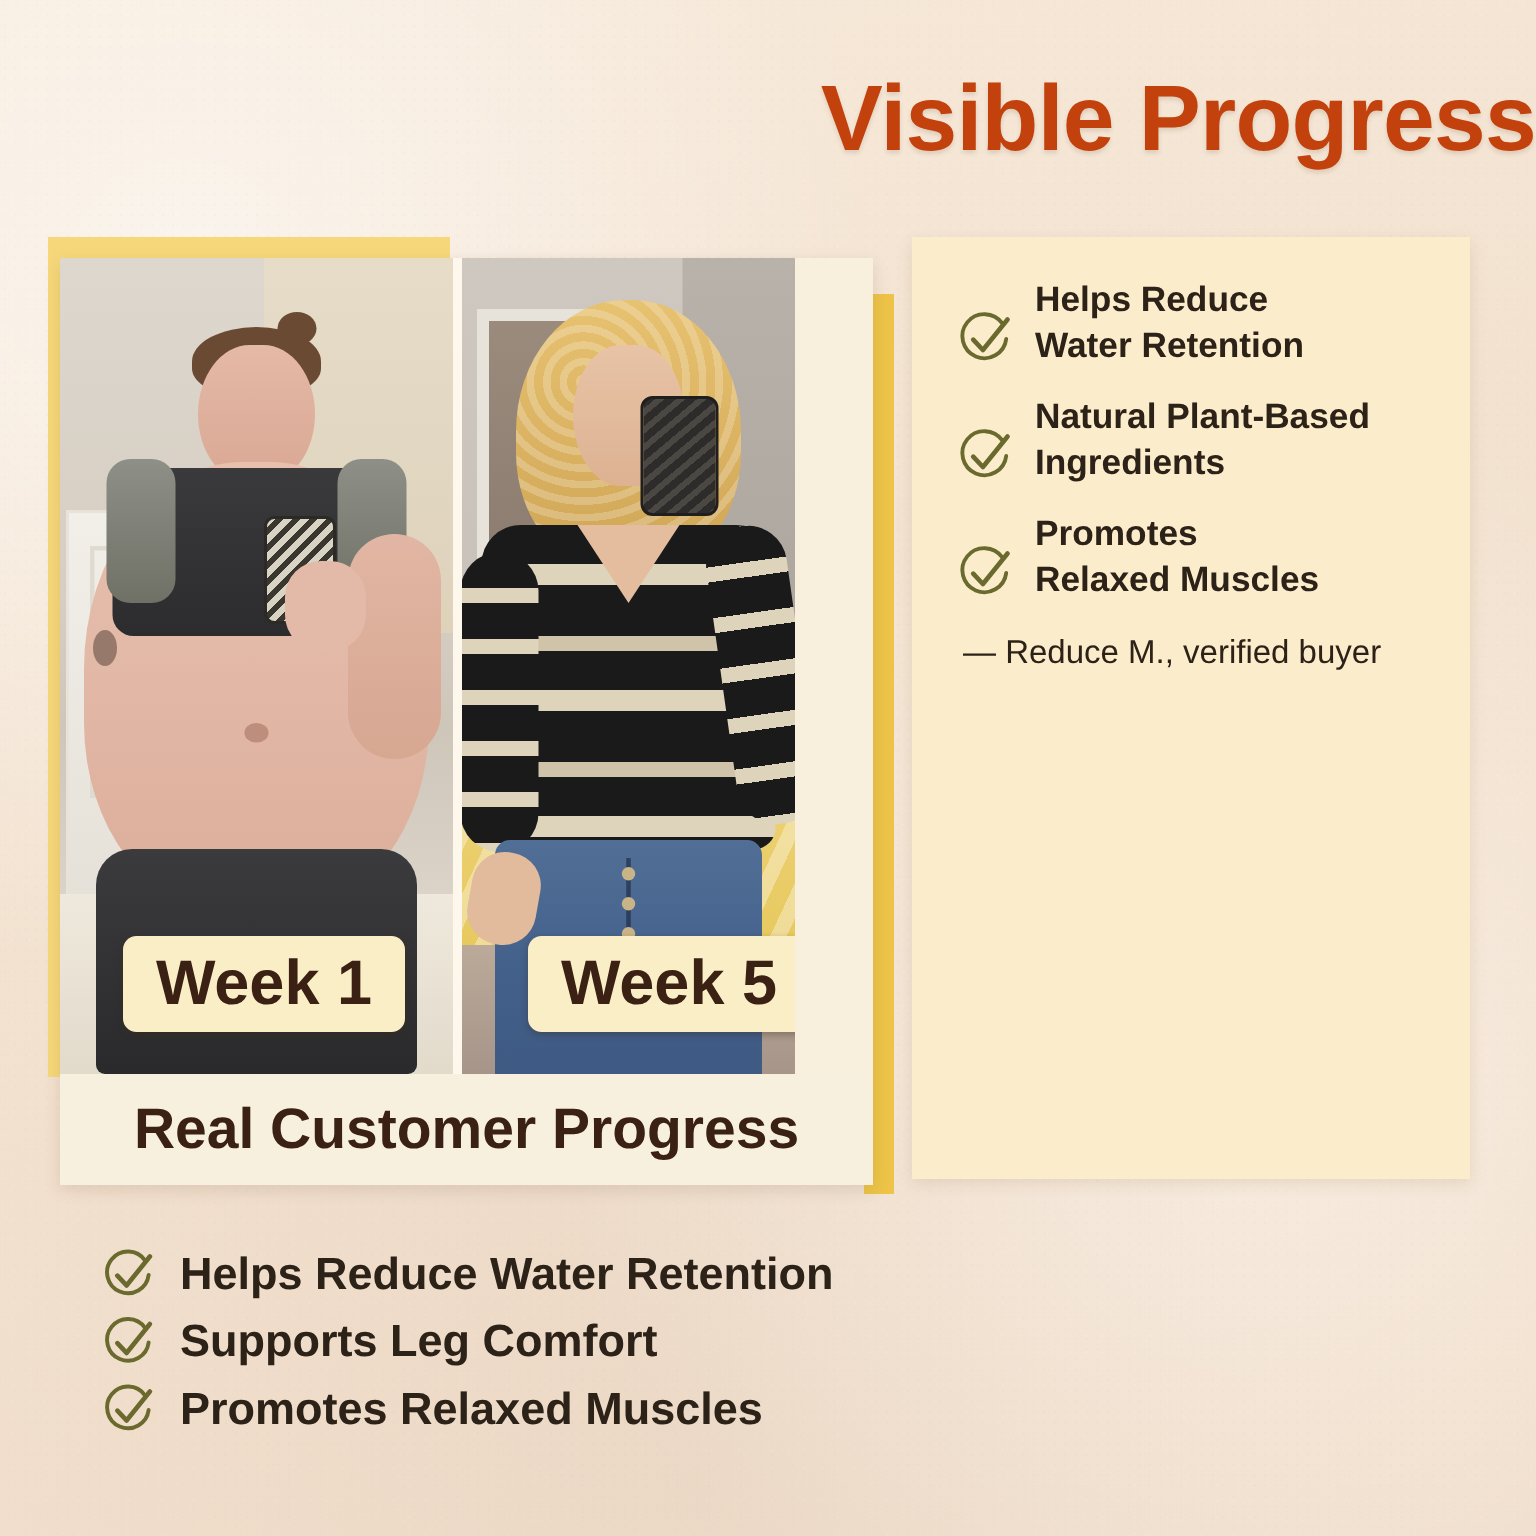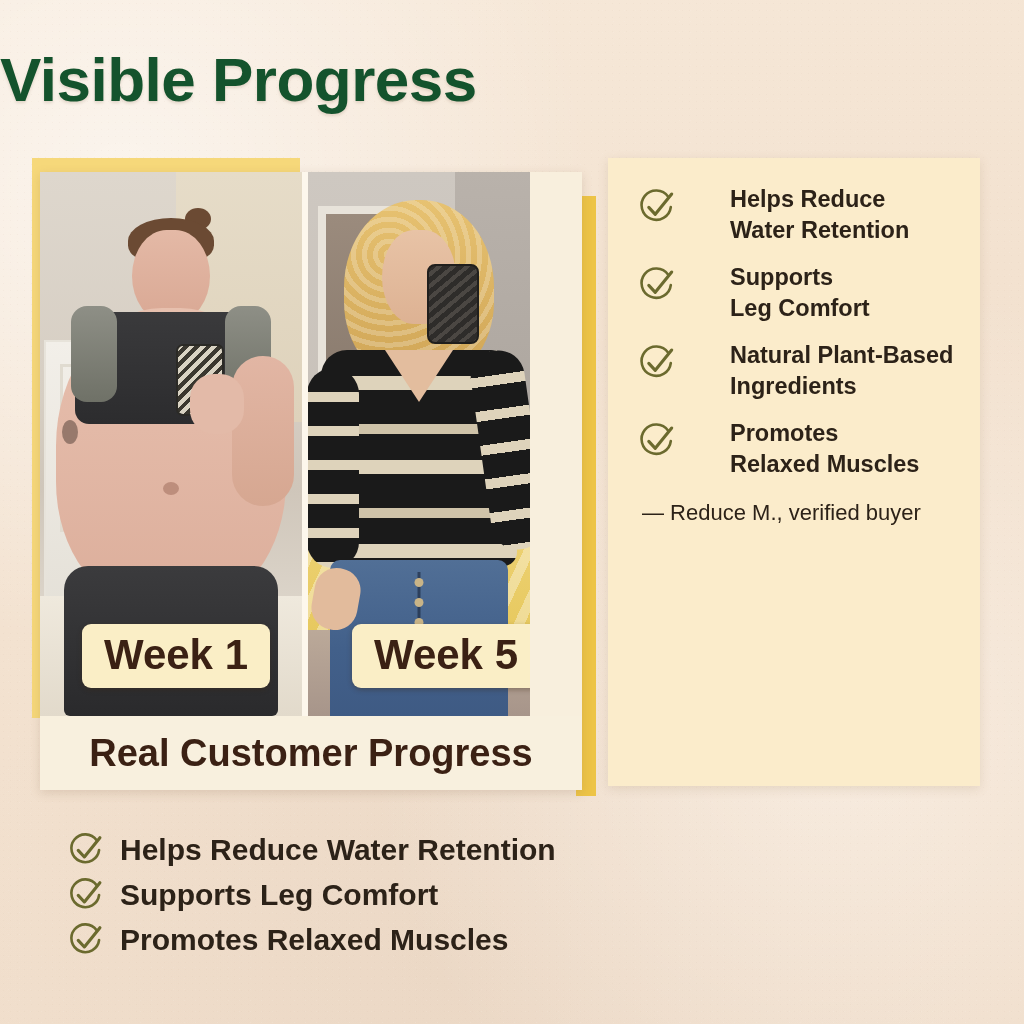--- a/index.html
+++ b/index.html
@@ -31,24 +31,24 @@
       radial-gradient(rgba(255,255,255,.30) 0.6px, transparent 0.7px);
     background-size: 7px 7px, 11px 11px;
     background-position: 0 0, 3px 5px;
   }
 
   .page-title {
     position: absolute;
     top: 44px;
     left: 0;
     width: 1024px;
-    text-align: left;
+    text-align: right;
     font-size: 62px;
     font-weight: bold;
-    color: #14532d;
+    color: #c2410c;
     letter-spacing: -0.5px;
     text-shadow: 0 2px 3px rgba(120,90,60,.18);
   }
 
   
   .compare-accent-top {
     position: absolute;
     left: 32px;
     top: 158px;
     width: 268px;
@@ -320,23 +320,22 @@
   .benefits-header-text {
     font-size: 41px;
     font-weight: bold;
     color: #3b2114;
   }
   .benefits-list {
     padding: 26px 24px 0 30px;
   }
   .benefit-row {
     display: flex;
-    align-items: flex-start;
+    align-items: flex-end;
     margin-bottom: 17px;
-    gap: 40px;
   }
   .check-icon {
     flex: 0 0 auto;
     width: 38px;
     height: 38px;
     margin-right: 14px;
     margin-top: 4px;
   }
   .benefit-text {
     font-size: 23.5px;
@@ -448,30 +447,20 @@
       <span class="check-icon">
         <svg viewBox="0 0 44 44" width="38" height="38">
           <path d="M35 10 A17 17 0 1 0 38 22" fill="none" stroke="#6b6a2e" stroke-width="3" stroke-linecap="round"></path>
           <path d="M12.5 22.5 L20 30.5 L39 7" fill="none" stroke="#6b6a2e" stroke-width="3.6" stroke-linecap="round" stroke-linejoin="round"></path>
         </svg>
       </span>
       <span class="benefit-text" style="white-space:pre-line">Helps Reduce
 Water Retention</span>
     </div>
 
-    <div class="benefit-row">
-      <span class="check-icon">
-        <svg viewBox="0 0 44 44" width="38" height="38">
-          <path d="M35 10 A17 17 0 1 0 38 22" fill="none" stroke="#6b6a2e" stroke-width="3" stroke-linecap="round"></path>
-          <path d="M12.5 22.5 L20 30.5 L39 7" fill="none" stroke="#6b6a2e" stroke-width="3.6" stroke-linecap="round" stroke-linejoin="round"></path>
-        </svg>
-      </span>
-      <span class="benefit-text" style="white-space:pre-line">Supports
-Leg Comfort</span>
-    </div>
 
     <div class="benefit-row">
       <span class="check-icon">
         <svg viewBox="0 0 44 44" width="38" height="38">
           <path d="M35 10 A17 17 0 1 0 38 22" fill="none" stroke="#6b6a2e" stroke-width="3" stroke-linecap="round"></path>
           <path d="M12.5 22.5 L20 30.5 L39 7" fill="none" stroke="#6b6a2e" stroke-width="3.6" stroke-linecap="round" stroke-linejoin="round"></path>
         </svg>
       </span>
       <span class="benefit-text" style="white-space:pre-line">Natural Plant-Based
 Ingredients</span>

